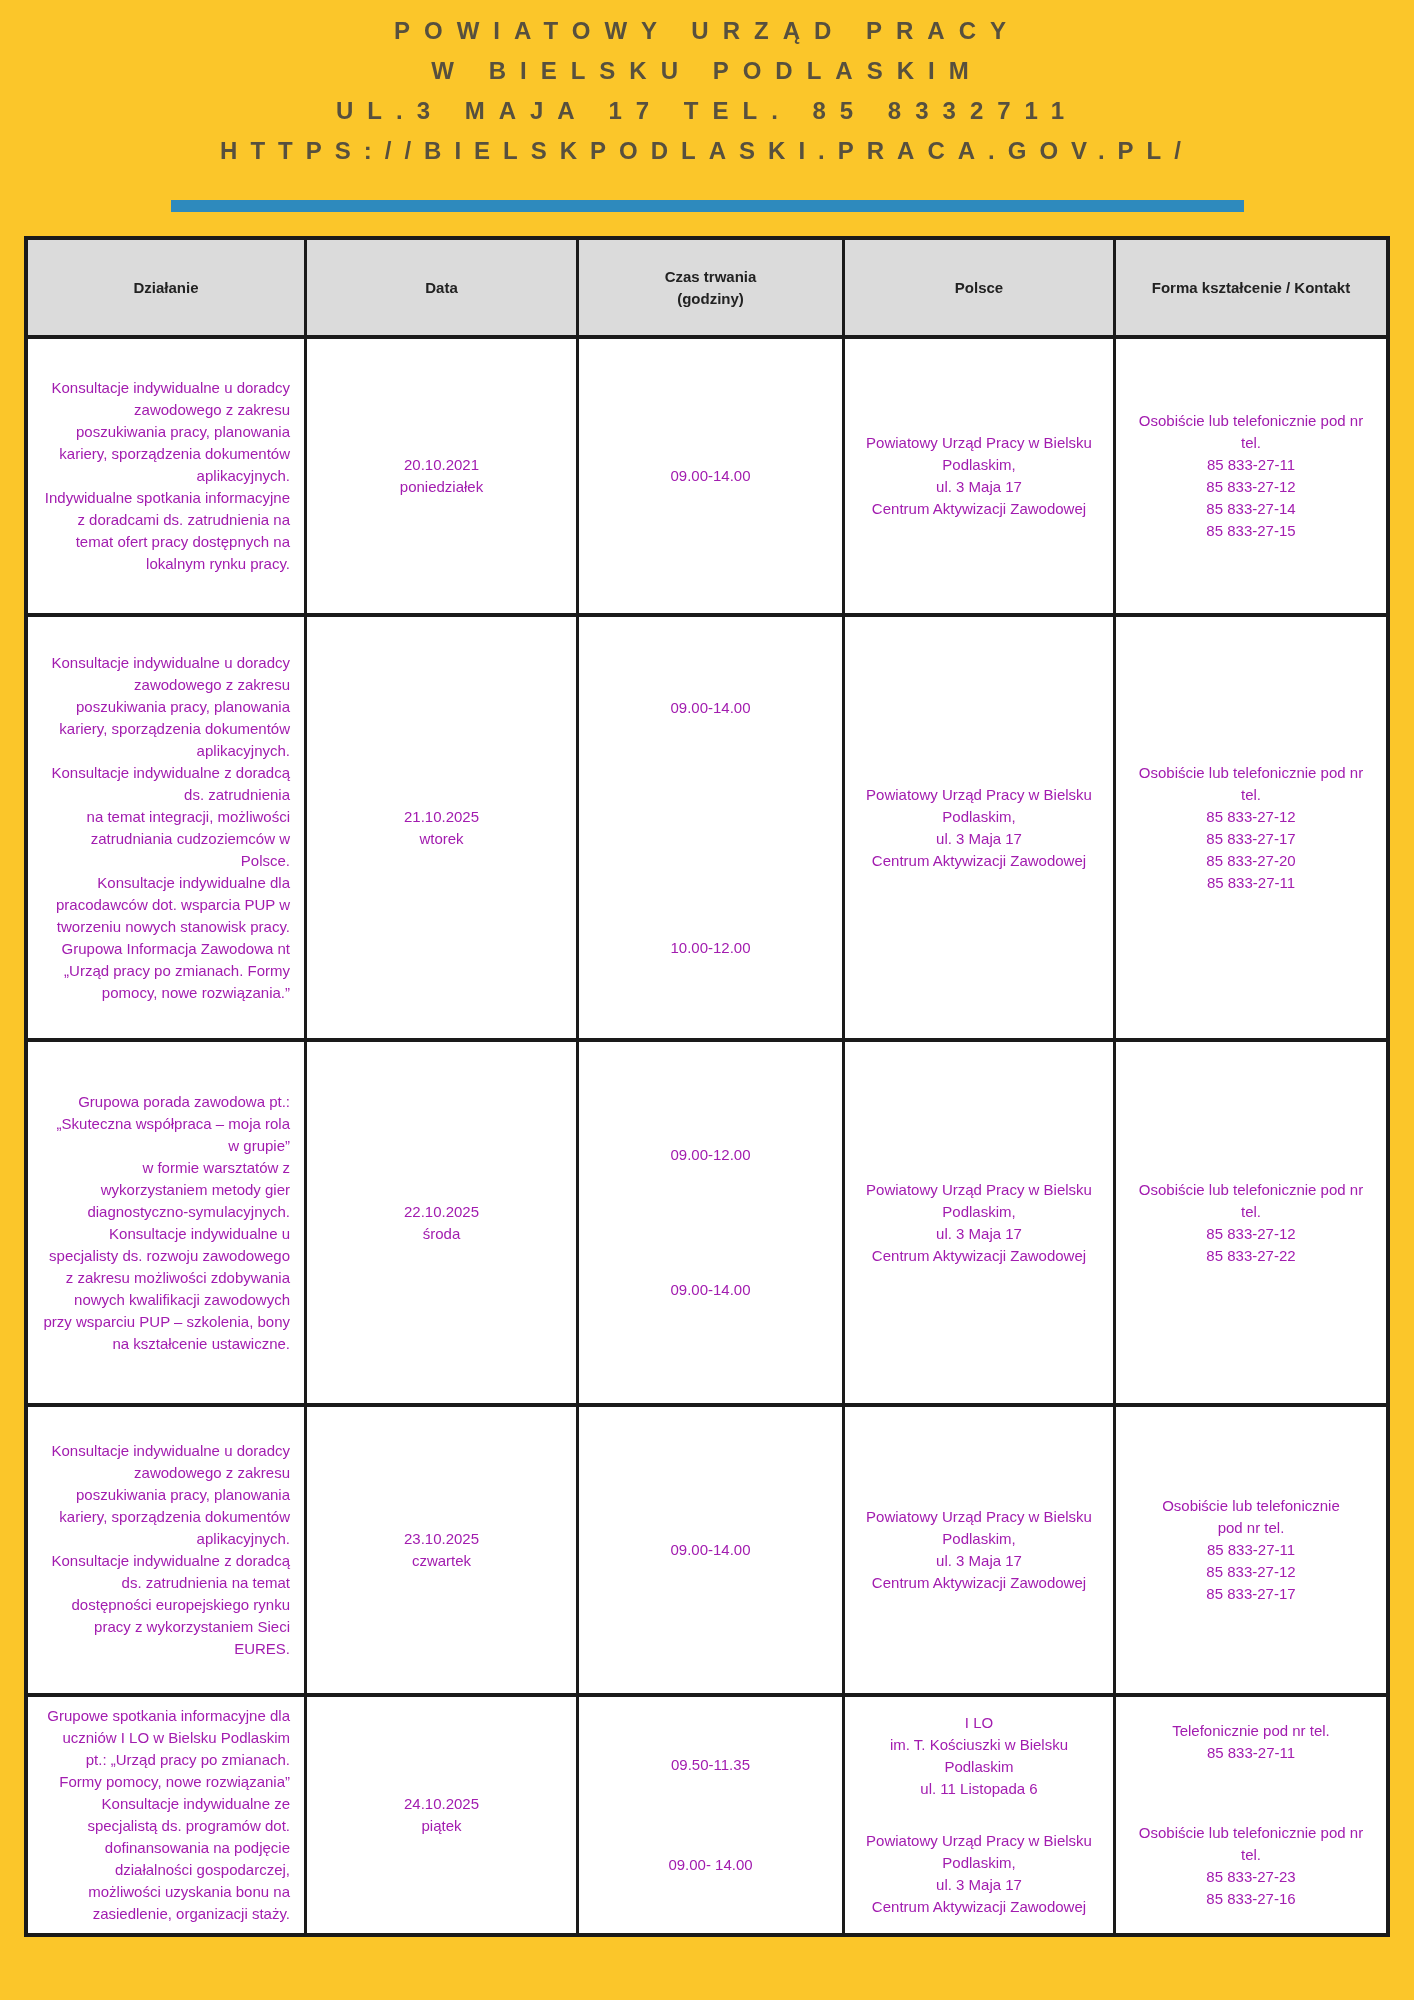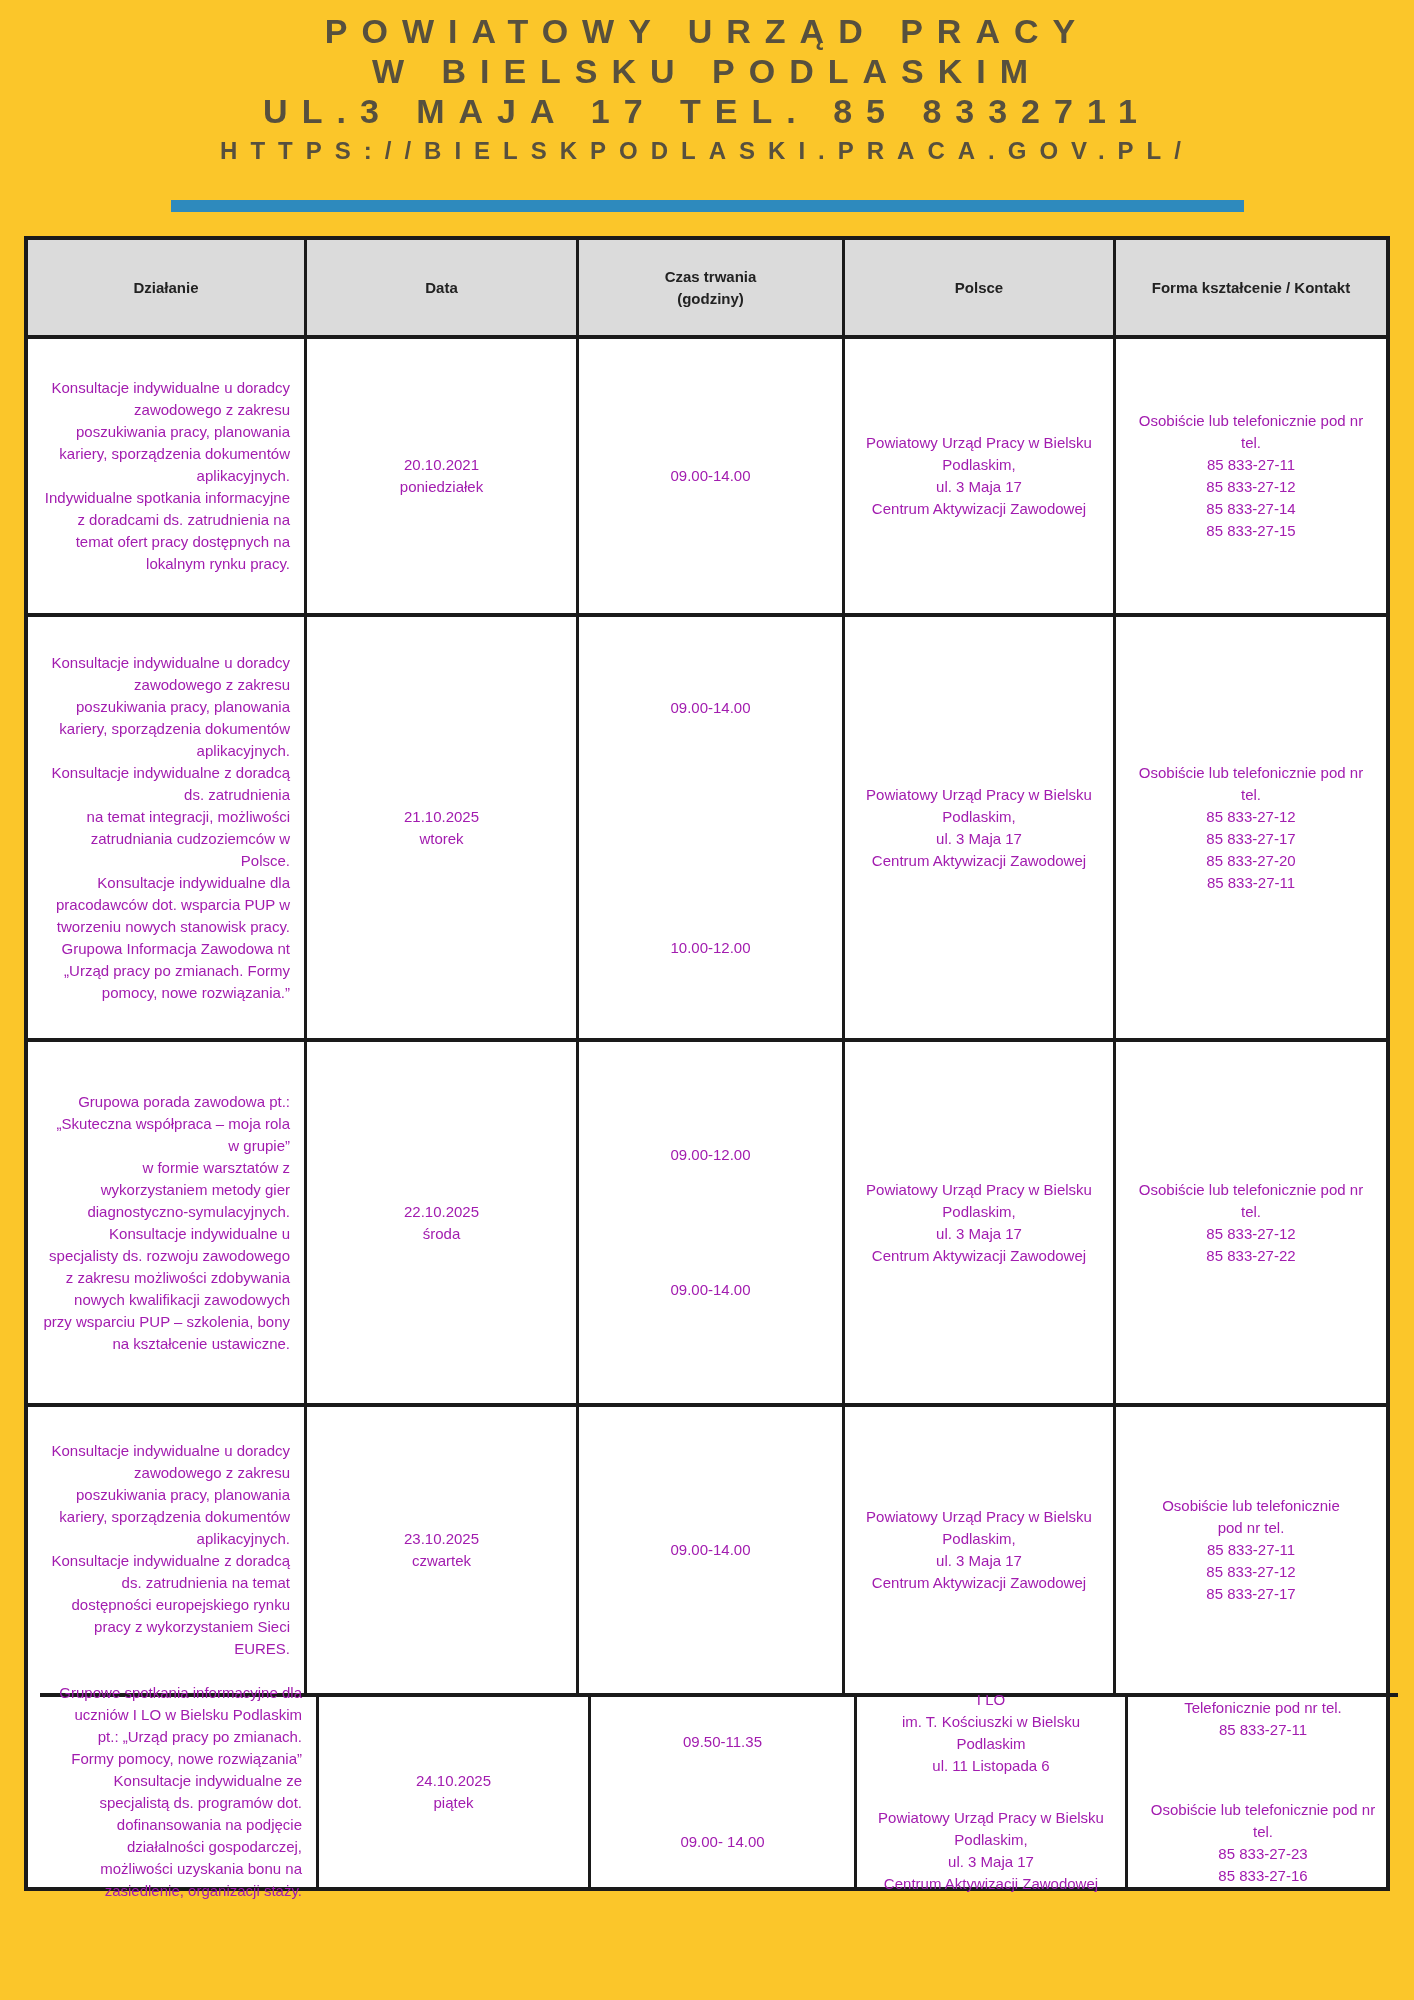--- a/index.html
+++ b/index.html
@@ -3,21 +3,21 @@
 <meta charset="utf-8">
 <style>
   * { margin:0; padding:0; box-sizing:border-box; }
   html,body { background:#FBC62A; }
   body { width:1414px; font-family:"Liberation Sans", sans-serif; }
   .page { width:1414px; height:2000px; background:#FBC62A; overflow:hidden; }
 
   
   .masthead { padding-top:18px; text-align:center; color:#57503E; font-weight:bold; }
   .mline { line-height:26px; margin-bottom:14px; white-space:nowrap; }
-  .l1,.l2,.l3 { font-size:34px; letter-spacing:14px; }
+  .l1,.l2,.l3 { font-size:24px; letter-spacing:14px; }
   .l4 { font-size:24px; letter-spacing:13px; }
 
   .divider-bar { width:1073px; height:12px; background:#2E8ABD; margin:36px auto 0 auto; }
 
   
   .schedule-table { width:1366px; margin:24px auto 0 auto; border:4px solid #1A1A1A; background:#FFFFFF; }
   .row { display:flex; width:100%; }
   .row + .row { border-top:4px solid #1A1A1A; }
   .cell { border-left:3px solid #1A1A1A; display:flex; flex-direction:column; align-items:center; justify-content:center; text-align:center; padding:0 10px; color:#a21caf; font-size:15px; line-height:22px; }
   .cell:first-child { border-left:none;text-align:right; }
@@ -27,21 +27,21 @@
   .c4 { width:271px; }
   .c5 { flex:1; }
 
   .thead { height:95px; }
   .thead .cell { background:#DBDBDB; font-weight:bold; color:#222; }
 
   .r1 { height:278px; }
   .r2 { height:425px; }
   .r3 { height:365px; }
   .r4 { height:290px; }
-  .r5 { height:194px;margin-left:12px; }
+  .r5 { height:240px; }
 
   .dz { align-items:flex-start; justify-content:center; text-align:left; padding:0 14px; }
   .dz .txt { width:100%; }
 
   .txt { white-space:pre-line; }
 
   
   .sp218 { height:218px; flex:none; }
   .sp113 { height:113px; flex:none; }
   .sp78  { height:78px;  flex:none; }

